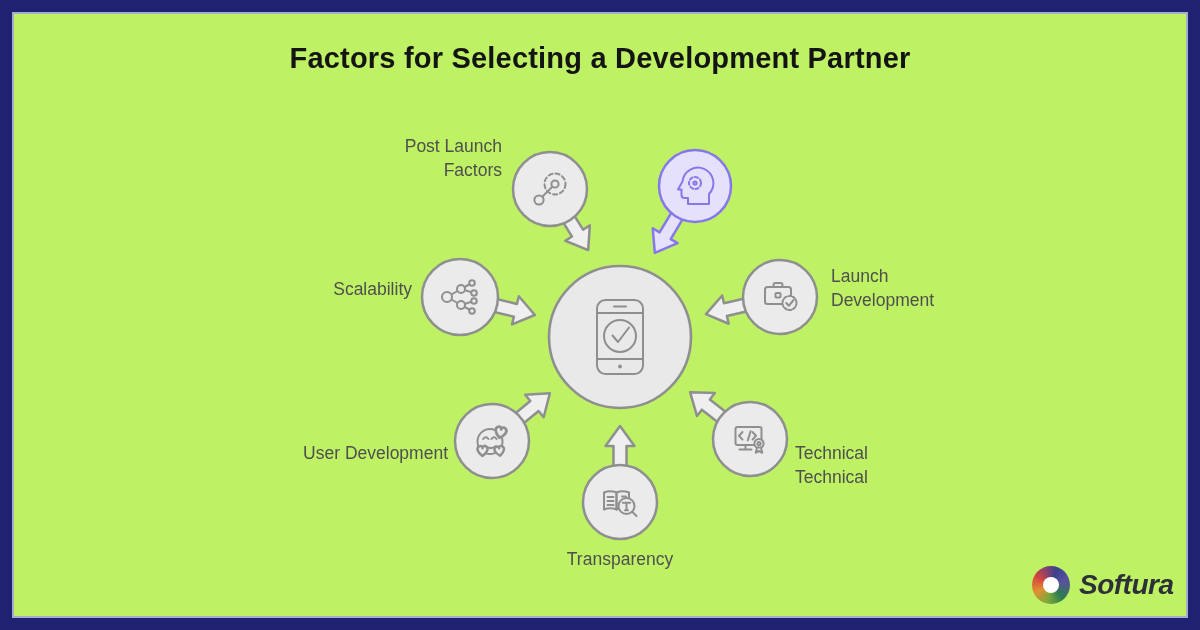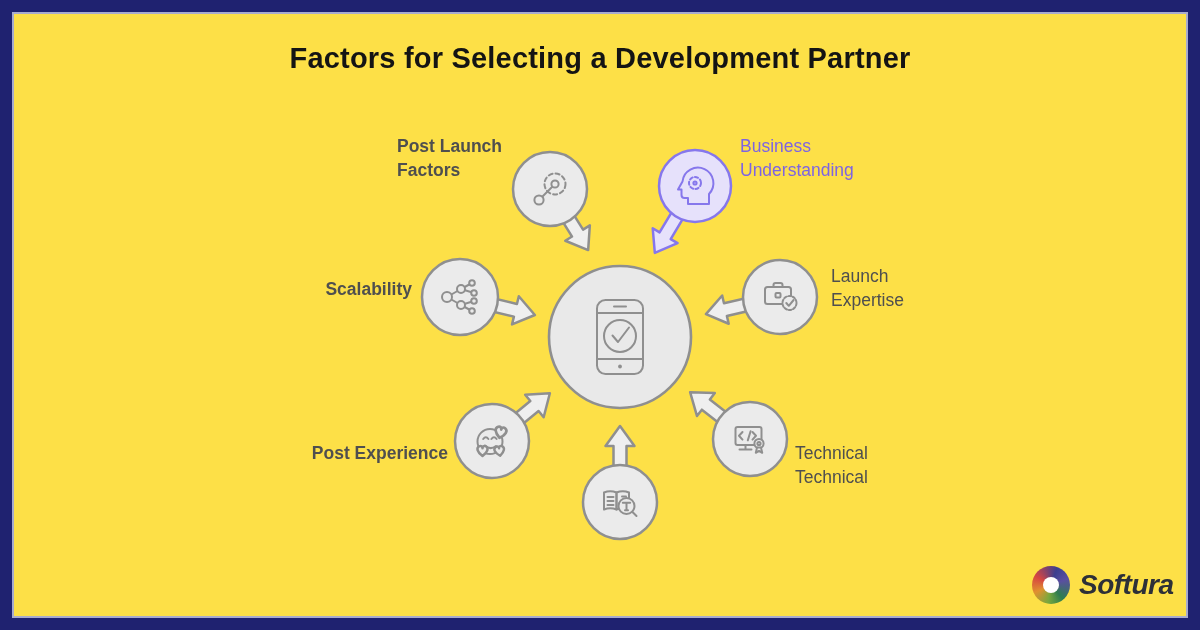--- a/index.html
+++ b/index.html
@@ -1,17 +1,17 @@
 <!DOCTYPE html>
 <html style="--border-navy: #1f2270; --border-inner-line: #a8abce; --gray-fill: #ebebeb; --arrow-fill: #efefef; --gray-stroke: #8f8f8f; --hub-fill: #e9e9e9; --label-gray: #4f4f4f; --accent-purple-fill: #e6e1fb; --accent-purple-stroke: #8677ec; --accent-purple-text: #7d64e3; --title-color: #141414; --brand-text: #2d3038;"><head>
 <meta charset="utf-8">
 <style>
   html,body{margin:0;padding:0;background:#fff;}
   .page{
-    position:relative;width:1200px;height:630px;background:#fde047;overflow:hidden;
+    position:relative;width:1200px;height:630px;background:#bef264;overflow:hidden;
     font-family:"Liberation Sans",sans-serif;
     box-shadow: inset 0 0 0 12px var(--border-navy,#1f2270),
                 inset 0 0 0 14px var(--border-inner-line,#a8abce);
   }
   .title{
     position:absolute;left:0;right:0;top:42px;text-align:center;
     font-weight:700;font-size:29px;color:var(--title-color,#141414);letter-spacing:.2px;
   }
   .canvas{position:absolute;left:0;top:0;}
   
@@ -20,21 +20,21 @@
   .arrow{fill:var(--arrow-fill,#efefef);stroke:var(--gray-stroke,#8f8f8f);stroke-width:2.5;stroke-linejoin:round;}
   .ln{fill:none;stroke:var(--gray-stroke,#8f8f8f);stroke-width:2;stroke-linecap:round;stroke-linejoin:round;}
   .lnf{fill:var(--gray-fill,#ebebeb);stroke:var(--gray-stroke,#8f8f8f);stroke-width:2;stroke-linecap:round;stroke-linejoin:round;}
   .dot{fill:var(--gray-stroke,#8f8f8f);stroke:none;}
   .purple .arrow{fill:var(--accent-purple-fill,#e6e1fb);stroke:var(--accent-purple-stroke,#8677ec);}
   .purple .sat{fill:var(--accent-purple-fill,#e6e1fb);stroke:var(--accent-purple-stroke,#8677ec);}
   .purple .ln{stroke:var(--accent-purple-stroke,#8677ec);}
   
   .lbl{position:absolute;font-size:17.5px;line-height:24px;color:var(--label-gray,#4f4f4f);white-space:nowrap;}
   .lbl .line{display:block;}
-  .align-r{text-align:left;font-weight:bold;}
+  .align-r{text-align:right;}
   .align-c{text-align:center;}
   .purple-text{color:var(--accent-purple-text,#7d64e3);}
   
   .brand{position:absolute;left:1032px;top:566px;display:flex;align-items:center;gap:9px;}
   .swirl{width:38px;height:38px;border-radius:50%;position:relative;
     background:conic-gradient(from -60deg,#d64541,#3b3f8f 80deg,#5a4fa0 130deg,#2e7d4f 200deg,#7aa83d 250deg,#e0912f 305deg,#d64541 360deg);}
   .swirl::after{content:"";position:absolute;inset:11px;background:#fff;border-radius:50%;}
   .brand-name{font-style:italic;font-weight:700;font-size:28px;color:var(--brand-text,#2d3038);letter-spacing:-.5px;}
 </style>
 </head>
@@ -155,42 +155,41 @@
         <path class="ln" d="M2.8,1.8 H10.2 M6.5,1.8 V9.3 M5,9.3 H8"></path>
       </g>
     </g>
   </svg>
 
   <div class="lbl align-r" style="right:698px;top:134px">
     <span class="line">Post Launch</span>
     <span class="line">Factors</span>
   </div>
 
-  <div class="lbl purple-text" style="left:740px;top:134px">
-    <span class="line">Business</span>
-    <span class="line">Understanding</span>
-  </div>
 
   <div class="lbl align-r" style="right:788px;top:277px">
     <span class="line">Scalability</span>
   </div>
 
   <div class="lbl" style="left:831px;top:264px">
     <span class="line">Launch</span>
-    <span class="line">Expertise</span>
+    <span class="line">Development</span>
   </div>
 
   <div class="lbl align-r" style="right:752px;top:441px">
-    <span class="line">Post Experience</span>
+    <span class="line">User Development</span>
   </div>
 
   <div class="lbl" style="left:795px;top:441px">
     <span class="line">Technical</span>
     <span class="line">Technical</span>
   </div>
 
+  <div class="lbl align-c" style="left:545px;width:150px;top:547px">
+    <span class="line">Transparency</span>
+  </div>
 
   <div class="brand">
     <span class="swirl"></span>
     <span class="brand-name">Softura</span>
   </div>
 
 </div>
 
 </body></html>

